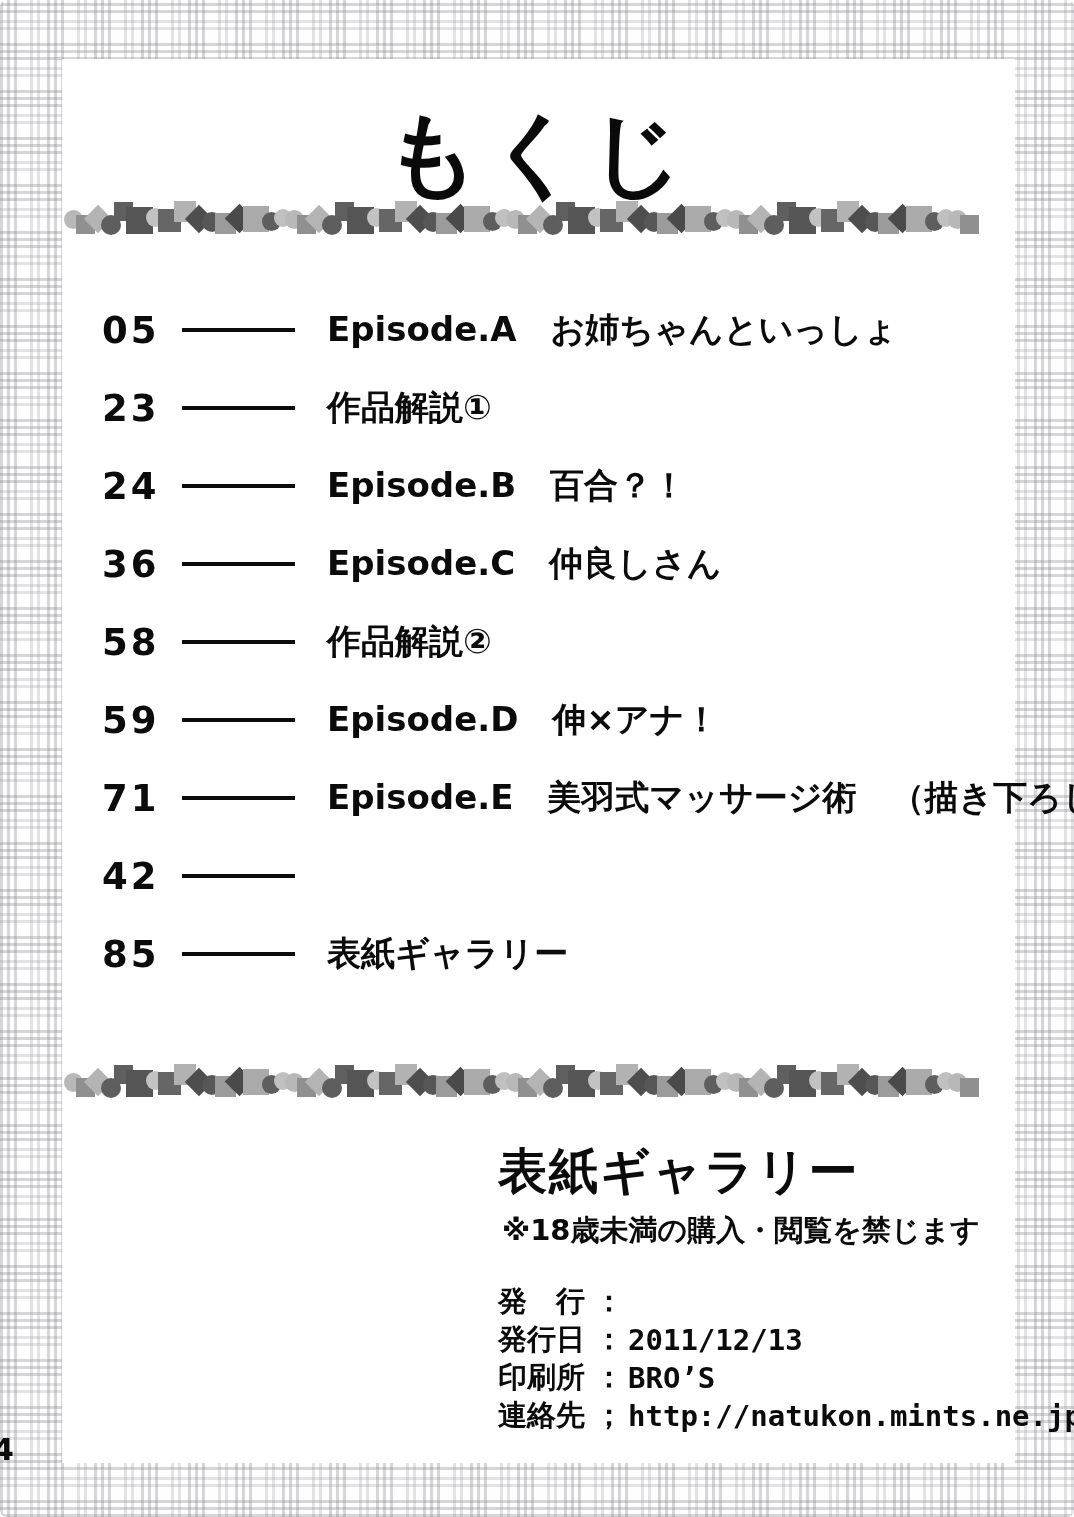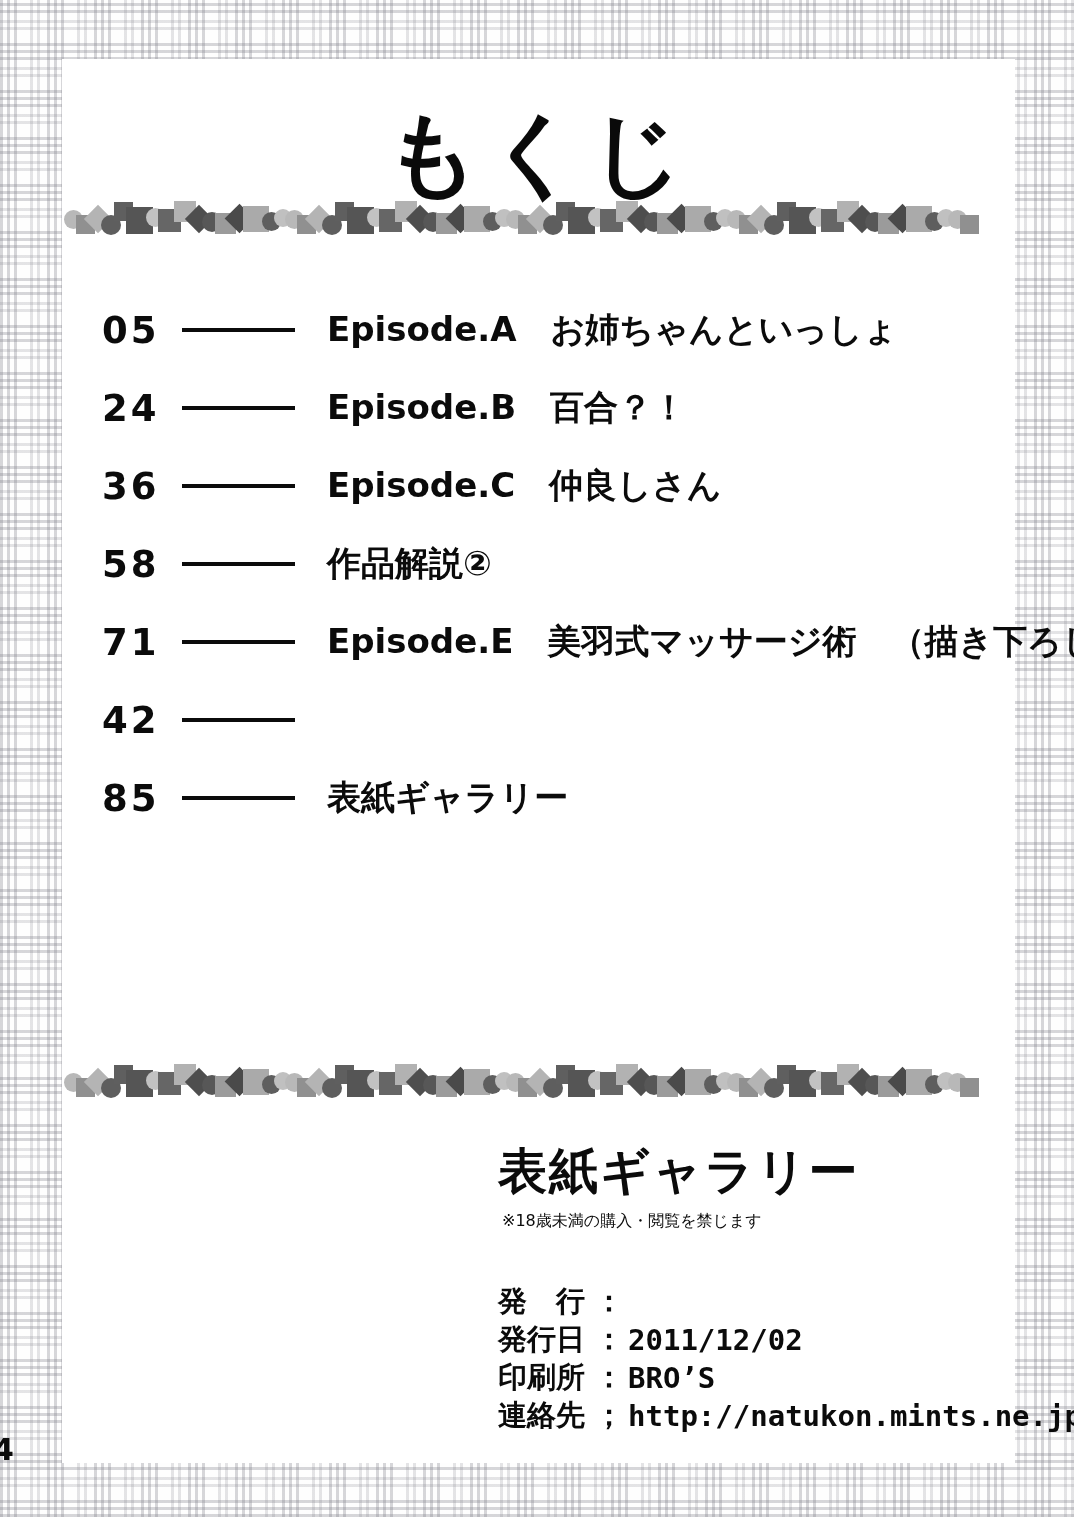--- a/index.html
+++ b/index.html
@@ -31,20 +31,21 @@
         rgba(122,122,132,0.30) 0px,  rgba(122,122,132,0.30) 3px,
         rgba(0,0,0,0)          3px,  rgba(0,0,0,0)          7px,
         rgba(122,122,132,0.30) 7px,  rgba(122,122,132,0.30) 10px,
         rgba(0,0,0,0)          10px, rgba(0,0,0,0)          14px,
         rgba(122,122,132,0.30) 14px, rgba(122,122,132,0.30) 17px,
         rgba(0,0,0,0)          17px, rgba(0,0,0,0)          30px,
         rgba(122,122,132,0.20) 30px, rgba(122,122,132,0.20) 33px,
         rgba(0,0,0,0)          33px, rgba(0,0,0,0)          37px,
         rgba(122,122,132,0.20) 37px, rgba(122,122,132,0.20) 40px,
         rgba(0,0,0,0)          40px, rgba(0,0,0,0)          47px);
+    border-radius: 7px;
   }
 
   
   .content {
     position: absolute;
     left: 62px; top: 59px;
     width: 953px; height: 1404px;
     background: #ffffff;
   }
 
@@ -90,21 +91,21 @@
   }
 
   
   .brand {
     position: absolute; left: 436px; top: 1080px;
     font-weight: 900; font-size: 49px; letter-spacing: 2px;
     white-space: nowrap;
   }
   .notice {
     position: absolute; left: 440px; top: 1152px;
-    font-weight: 400; font-size: 16px;
+    font-weight: 700; font-size: 29px;
     white-space: nowrap;
   }
   .colophon { position: absolute; left: 436px; top: 1224px; }
   .co-row {
     display: flex; align-items: center;
     height: 38px;
     font-weight: 700; font-size: 29px;
     white-space: nowrap;
   }
   .co-label { width: 92px; flex: none; }
@@ -193,39 +194,49 @@
         <span class="shape square" style="width: 19px; height: 19px; background: rgb(144, 144, 144); transform: translateY(5px);"></span>
       </div>
 
     <div class="toc">
   <div class="toc-row">
     <span class="num">05</span>
     <span class="dash"></span>
     <span class="label">Episode.A　お姉ちゃんといっしょ</span>
   </div>
 
+  <div class="toc-row">
+    <span class="num">23</span>
+    <span class="dash"></span>
+    <span class="label">作品解説①</span>
+  </div>
 
   <div class="toc-row">
     <span class="num">24</span>
     <span class="dash"></span>
     <span class="label">Episode.B　百合？！</span>
   </div>
 
   <div class="toc-row">
     <span class="num">36</span>
     <span class="dash"></span>
     <span class="label">Episode.C　仲良しさん</span>
   </div>
 
   <div class="toc-row">
     <span class="num">58</span>
     <span class="dash"></span>
     <span class="label">作品解説②</span>
   </div>
 
+  <div class="toc-row">
+    <span class="num">59</span>
+    <span class="dash"></span>
+    <span class="label">Episode.D　伸×アナ！</span>
+  </div>
 
   <div class="toc-row">
     <span class="num">71</span>
     <span class="dash"></span>
     <span class="label">Episode.E　美羽式マッサージ術　（描き下ろし）</span>
   </div>
 
   <div class="toc-row">
     <span class="num">42</span>
     <span class="dash"></span>
@@ -312,21 +323,21 @@
 
     <div class="colophon">
   <div class="co-row">
     <span class="co-label">発　行</span>
     <span class="co-sep">：</span>
   </div>
 
   <div class="co-row">
     <span class="co-label">発行日</span>
     <span class="co-sep">：</span>
-    <span class="co-value">2011/12/02</span>
+    <span class="co-value">2011/12/13</span>
   </div>
 
   <div class="co-row">
     <span class="co-label">印刷所</span>
     <span class="co-sep">：</span>
     <span class="co-value">BRO’S</span>
   </div>
 
   <div class="co-row">
     <span class="co-label">連絡先</span>

